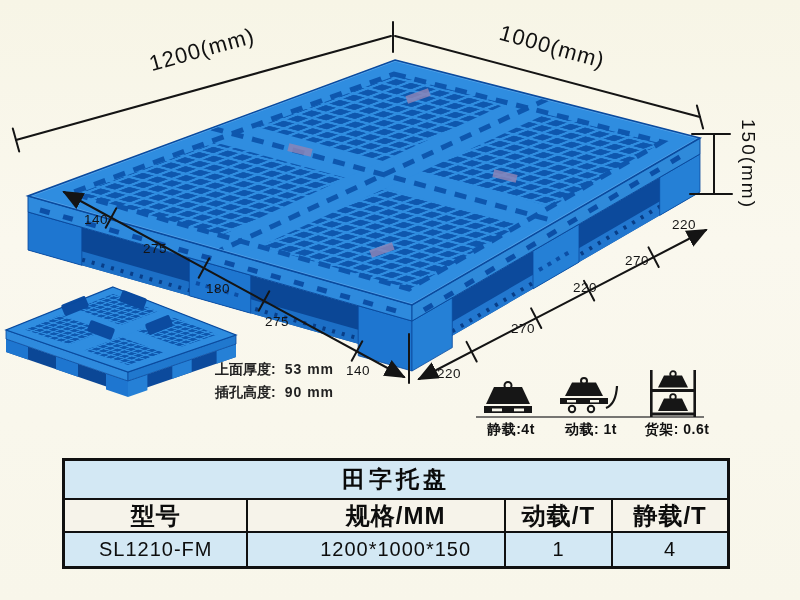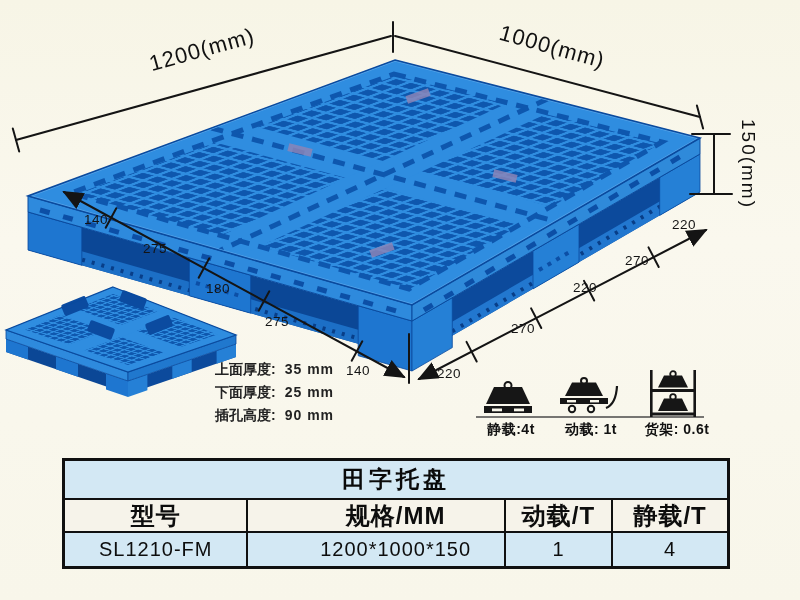--- a/index.html
+++ b/index.html
@@ -215,24 +215,21 @@
   <div class="dim" style="left:358px;top:370px;">140</div>
 
   <div class="dim" style="left:449px;top:373px;">220</div>
   <div class="dim" style="left:523px;top:328px;">270</div>
   <div class="dim" style="left:585px;top:287px;">220</div>
   <div class="dim" style="left:637px;top:260px;">270</div>
   <div class="dim" style="left:684px;top:224px;">220</div>
 
   <div id="spec-notes">
     <div class="spec-line">
-      <span>上面厚度:</span><span class="val">35 mm</span>
-    </div>
-    <div class="spec-line">
-      <span>下面厚度:</span><span class="val">25 mm</span>
+      <span>上面厚度:</span><span class="val">53 mm</span>
     </div>
     <div class="spec-line">
       <span>插孔高度:</span><span class="val">90 mm</span>
     </div>
   </div>
 
   <div class="load-label" style="left:511px;top:421px;">静载:4t</div>
   <div class="load-label" style="left:591px;top:421px;">动载: 1t</div>
   <div class="load-label" style="left:677px;top:421px;">货架: 0.6t</div>
 

